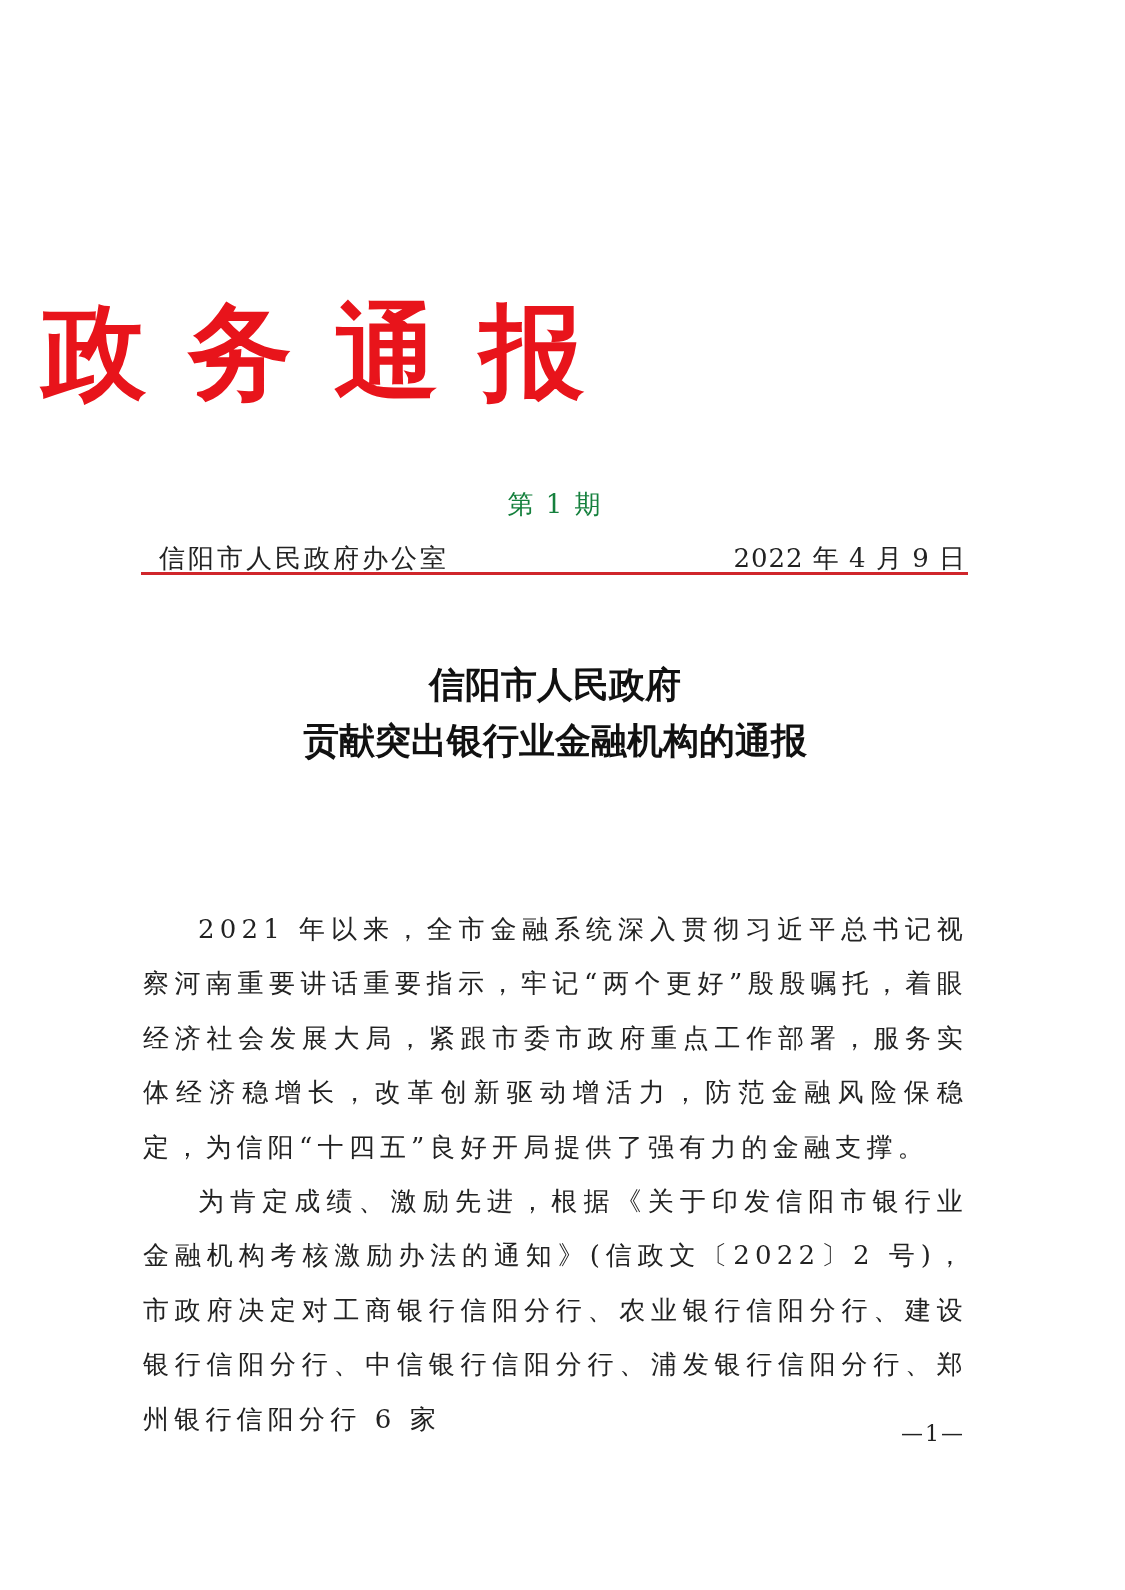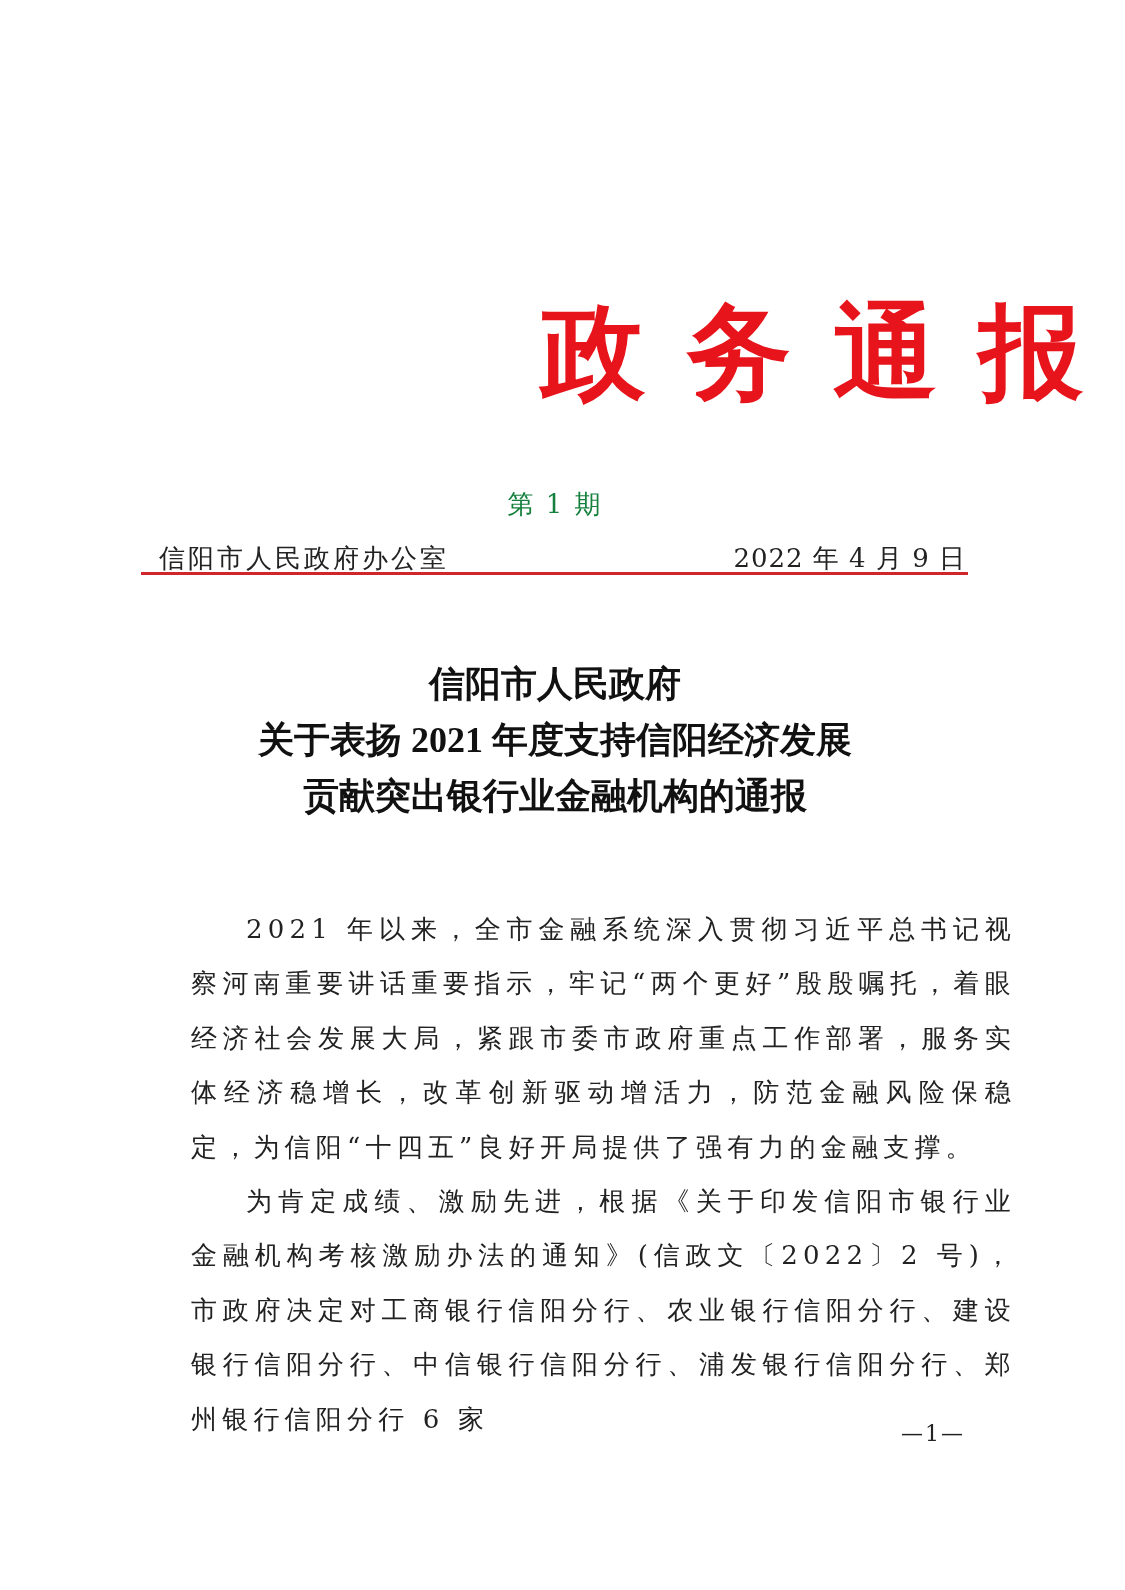--- a/index.html
+++ b/index.html
@@ -13,21 +13,21 @@
       position: relative;
       overflow: hidden;
       font-family: "DejaVu Serif", "Liberation Serif", serif;
       color: #1a1a1a;
     }
     .masthead {
       position: absolute;
       left: 0;
       width: 1125px;
       top: 292px;
-      text-align: right;
+      text-align: left;
       font-family: "DejaVu Serif", "Liberation Serif", serif;
       font-weight: bold;
       font-size: 104px;
       line-height: 120px;
       color: #e8141b;
       letter-spacing: 42px;
       padding-left: 42px;
       box-sizing: border-box;
     }
     .issue {
@@ -79,33 +79,31 @@
       width: 1110px;
       top: 656px;
       text-align: center;
       font-weight: bold;
       font-size: 36px;
       line-height: 56px;
       color: #111;
     }
     .doc-title div {
       white-space: nowrap;
-      font-family: Liberation Serif, serif;
     }
     .body-text {
       position: absolute;
       left: 143px;
       width: 825px;
       top: 902px;
       font-size: 26px;
       line-height: 54.4px;
       color: #222;
       letter-spacing: 5.2px;
       text-align: justify;
-      margin-left: 48px;
     }
     .body-text p {
       margin: 0;
       text-indent: 55px;
     }
     .page-number {
       position: absolute;
       right: 160px;
       top: 1420px;
       font-size: 22px;
@@ -123,21 +121,20 @@
 
 <div class="issuer-row">
   <span class="issuer">信阳市人民政府办公室</span>
   <span class="issue-date">2022 年 4 月 9 日</span>
 </div>
 
 <div class="red-rule"></div>
 
 <div class="doc-title">
   <div>信阳市人民政府</div>
-  <div>关于表扬 2021 年度支持信阳经济发展</div>
   <div>贡献突出银行业金融机构的通报</div>
 </div>
 
 <div class="body-text">
   <p>2021 年以来，全市金融系统深入贯彻习近平总书记视察河南重要讲话重要指示，牢记“两个更好”殷殷嘱托，着眼经济社会发展大局，紧跟市委市政府重点工作部署，服务实体经济稳增长，改革创新驱动增活力，防范金融风险保稳定，为信阳“十四五”良好开局提供了强有力的金融支撑。</p>
   <p>为肯定成绩、激励先进，根据《关于印发信阳市银行业金融机构考核激励办法的通知》(信政文〔2022〕2 号)，市政府决定对工商银行信阳分行、农业银行信阳分行、建设银行信阳分行、中信银行信阳分行、浦发银行信阳分行、郑州银行信阳分行 6 家</p>
 </div>
 
 <div class="page-number">—1—</div>
 

